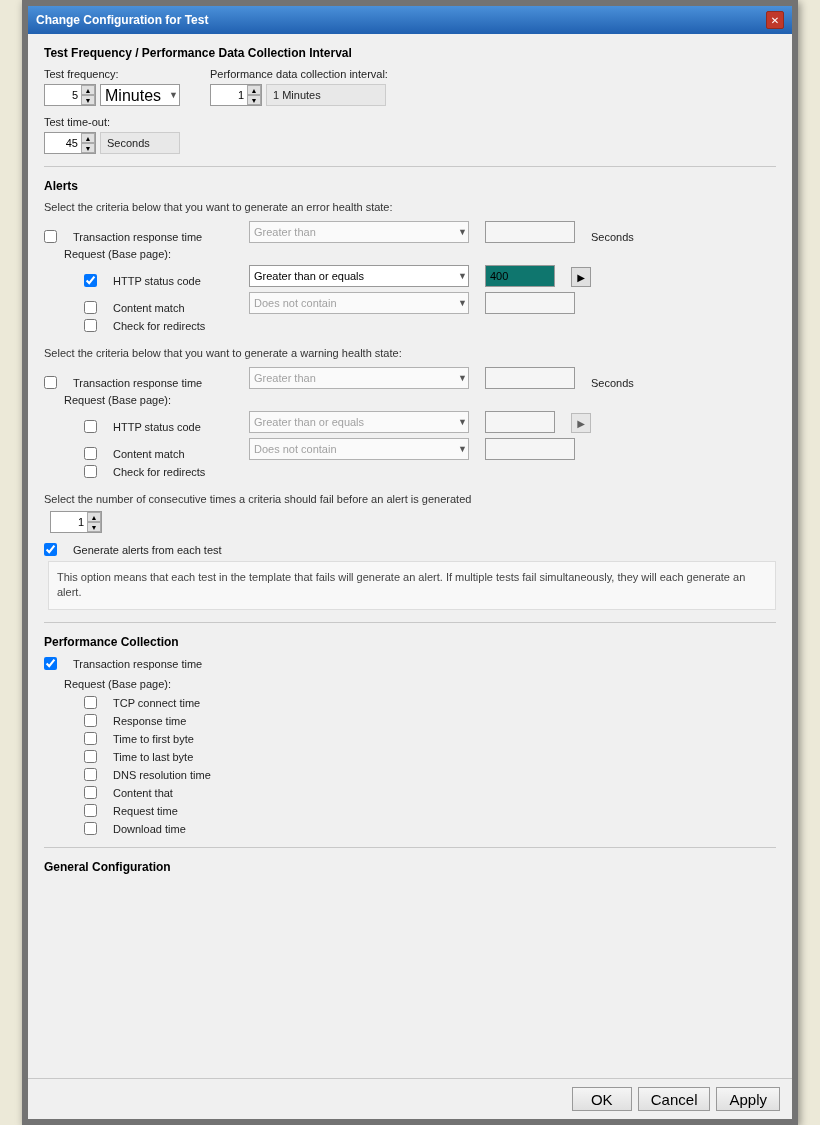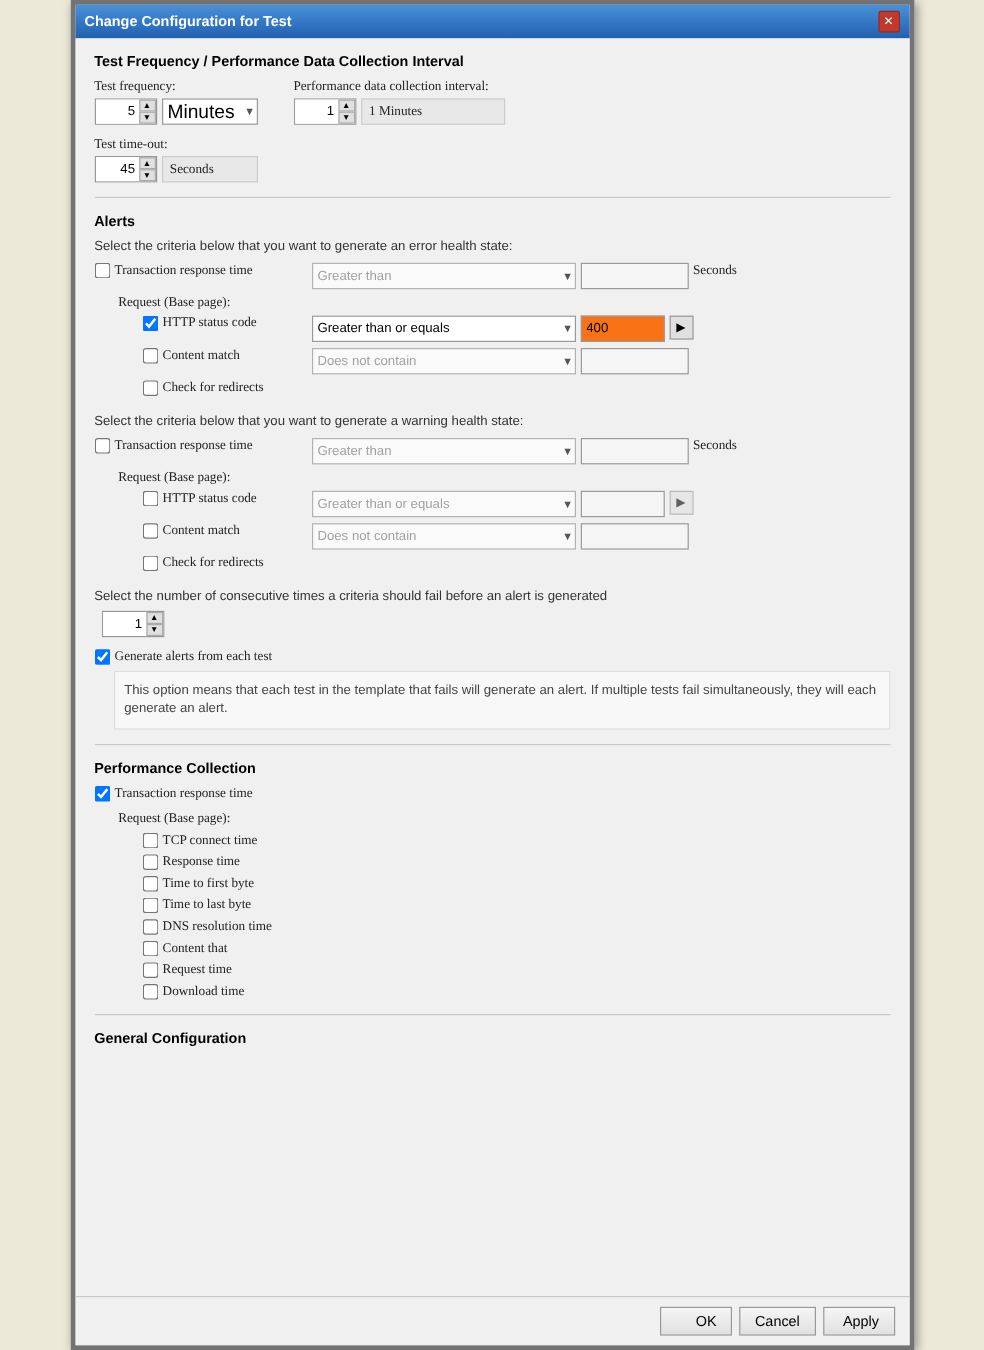--- a/index.html
+++ b/index.html
@@ -6,24 +6,24 @@
     body {
       font-family: 'Segoe UI', Tahoma, Arial, sans-serif;
       font-size: 12px;
       background: #ece9d8;
       display: flex;
       align-items: center;
       justify-content: center;
       min-height: 100vh;
     }
     .dialog {
-      width: 703px;
+      width: 776px;
       min-height: 1125px;
       background: #f0f0f0;
-      border: 4px solid #737373;
+      border: 6px solid #737373;
       box-shadow: 2px 2px 8px rgba(0,0,0,0.4);
       display: flex;
       flex-direction: column;
       position: relative;
     }
     .title-bar {
       background: linear-gradient(to bottom, #4a90d9, #2060b0);
       color: white;
       padding: 5px 8px;
       display: flex;
@@ -58,21 +58,20 @@
       margin-bottom: 8px;
     }
     .section-desc {
       font-size: 11px;
       color: #333;
       margin-bottom: 8px;
     }
     .label {
       font-size: 11px;
       color: #222;
-      font-family: Liberation Serif, serif;
     }
     .spinner-input {
       display: flex;
       align-items: center;
       border: 1px solid #999;
       background: white;
       height: 22px;
     }
     .spinner-input input {
       width: 36px;
@@ -130,32 +129,32 @@
       right: 2px;
       top: 50%;
       transform: translateY(-50%);
       font-size: 9px;
       pointer-events: none;
       color: #555;
     }
     .text-input {
       height: 22px;
       border: 1px solid #999;
-      background: #f97316;
+      background: #0f766e;
       padding: 0 4px;
       font-size: 11px;
       outline: none;
     }
     .text-input:disabled {
       background: #f5f5f5;
     }
     .checkbox-row {
       display: flex;
-      align-items: flex-start;
-      gap: 4px;
+      align-items: flex-end;
+      gap: 16px;
       margin-bottom: 5px;
     }
     .checkbox-row input[type="checkbox"] {
       margin: 0;
       width: 13px;
       height: 13px;
     }
     .indented {
       margin-left: 20px;
     }
@@ -186,24 +185,23 @@
       display: flex;
       justify-content: flex-end;
       gap: 6px;
       flex-shrink: 0;
     }
     .footer-btn {
       height: 24px;
       min-width: 60px;
       background: linear-gradient(to bottom, #f5f5f5, #e0e0e0);
       border: 1px solid #999;
-      font-size: 12px;
+      font-size: 15px;
       cursor: pointer;
       padding: 0 12px;
-      text-align: right;
     }
   </style>
 </head>
 <body>
 
 <div class="dialog">
 
   <div class="title-bar">
     <span class="title-bar-text">Change Configuration for Test</span>
     <div class="close-btn">✕</div>
@@ -387,21 +385,21 @@
             <div class="spinner-btn">▼</div>
           </div>
         </div>
       </div>
 
       <div class="checkbox-row" style="margin-bottom:5px;">
         <input type="checkbox" checked="" style="">
         <span class="label">Generate alerts from each test</span>
       </div>
 
-      <div class="info-box" style="margin-left:16px; background:#f8f8f8; border:1px solid #ddd; padding:8px; font-size:11px;">This option means that each test in the template that fails will generate an alert. If multiple tests fail simultaneously, they will each generate an alert.</div>
+      <div class="info-box" style="margin-left:4px; background:#f8f8f8; border:1px solid #ddd; padding:8px; font-size:11px;">This option means that each test in the template that fails will generate an alert. If multiple tests fail simultaneously, they will each generate an alert.</div>
     </div>
 
     <hr class="separator">
 
     <div>
       <div class="section-title">Performance Collection</div>
 
       <div class="checkbox-row" style="margin-bottom:8px;">
         <input type="checkbox" checked="" style="">
         <span class="label">Transaction response time</span>

